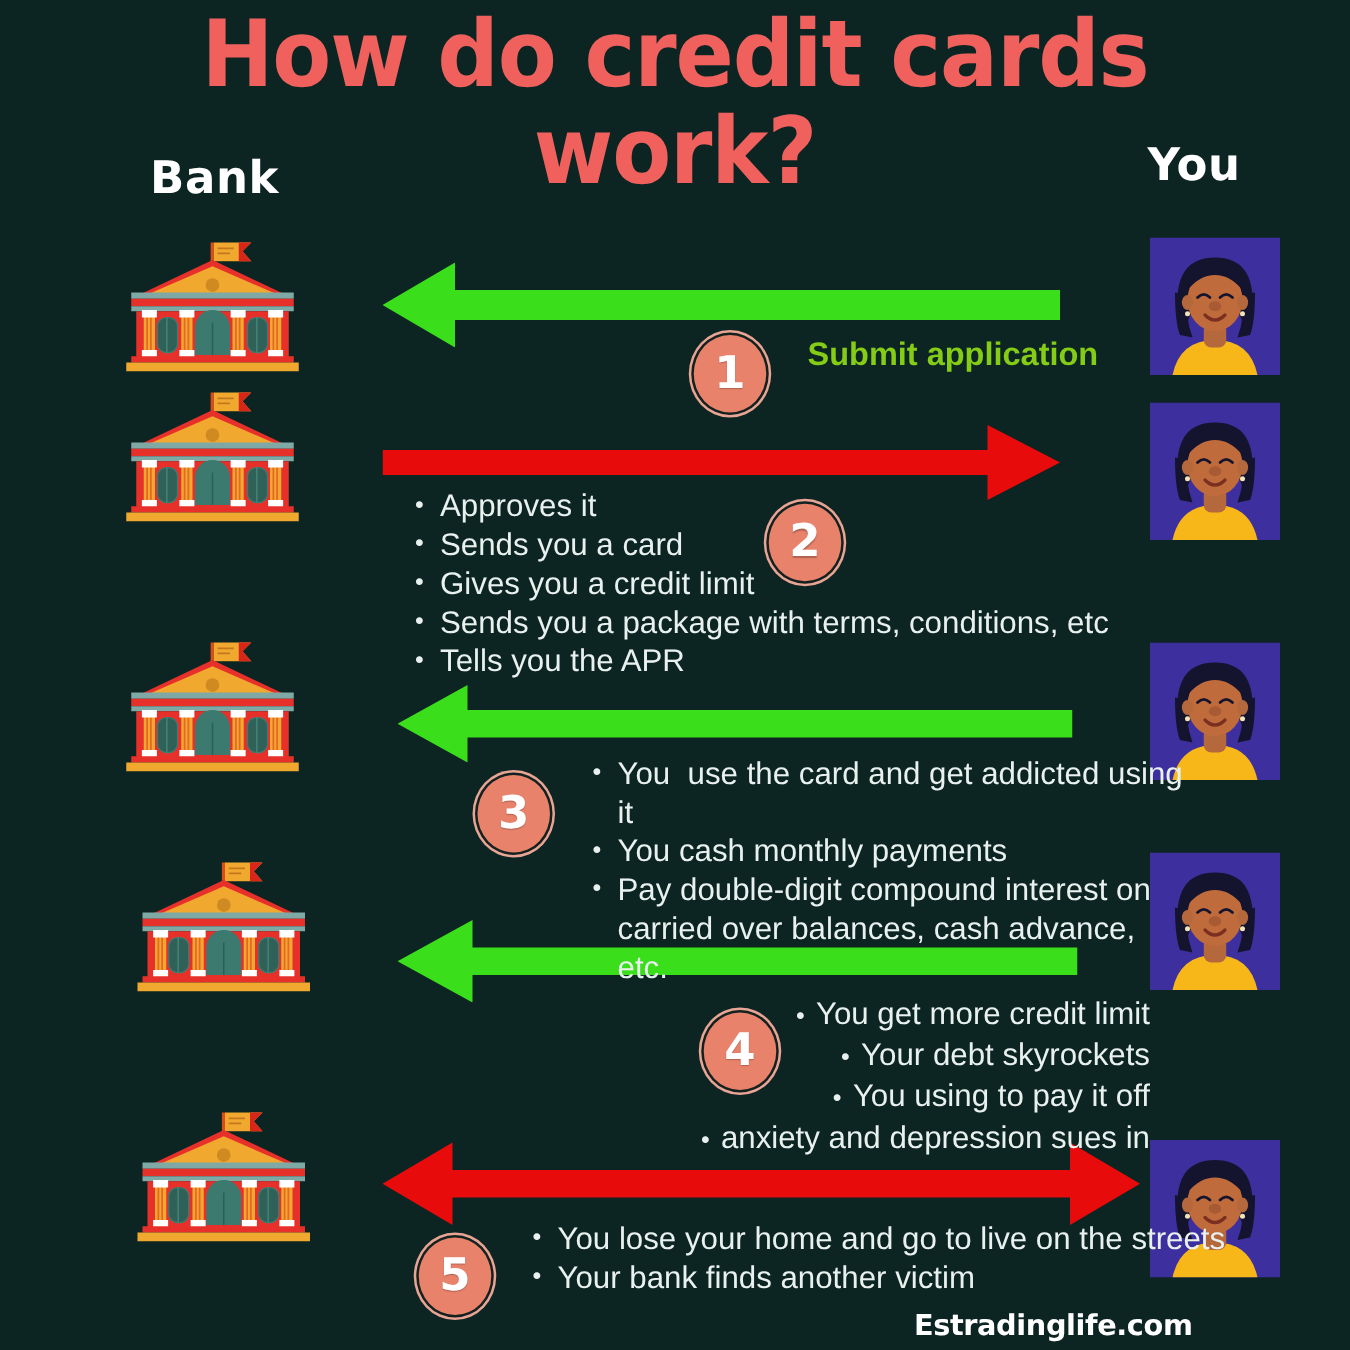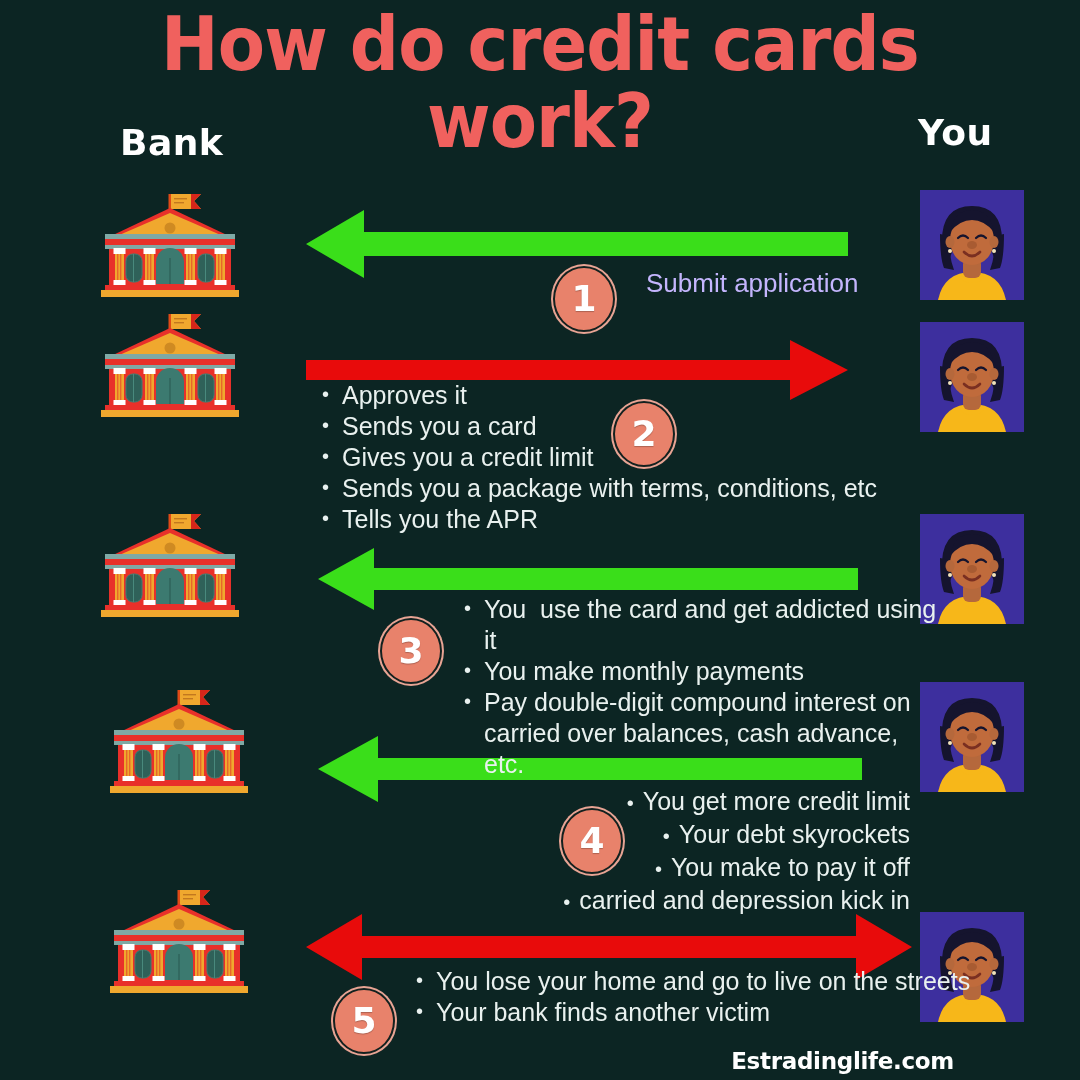--- a/index.html
+++ b/index.html
@@ -63,28 +63,28 @@
     font-family:"DejaVu Sans", sans-serif;
     font-weight:bold;
     font-size:36px;
     line-height:1;
     text-shadow:0 1px 1px rgba(0,0,0,.25);
   }
 
   
   .label-text{
     position:absolute;
-    color:#c4b5fd;
+    color:#84cc16;
     font-size:26px;
-    font-weight:400;
+    font-weight:700;
     white-space:nowrap;
   }
   ul.bullets{
     position:absolute;
-    margin:8px;padding:0;
+    margin:18px;padding:0;
     list-style:none;
     color:#e9f1ef;
     font-size:25px;
     line-height:31px;
     font-weight:300;
   }
   ul.bullets li{
     position:relative;
     padding-left:24px;
     white-space:pre-wrap;
@@ -648,30 +648,30 @@
   <ul class="bullets" style="left:310px;top:372px;width:600px;">
     <li>Approves it</li>
     <li>Sends you a card</li>
     <li>Gives you a credit limit</li>
     <li>Sends you a package with terms, conditions, etc</li>
     <li>Tells you the APR</li>
   </ul>
 
   <ul class="bullets" style="left:452px;top:586px;width:480px;">
     <li>You  use the card and get addicted using it</li>
-    <li>You make monthly payments</li>
+    <li>You cash monthly payments</li>
     <li>Pay double-digit compound interest on
 carried over balances, cash advance, etc.</li>
   </ul>
 
   <ul class="bullets right-align" style="left:520px;top:778px;width:382px;">
     <li>You get more credit limit</li>
     <li>Your debt skyrockets</li>
-    <li>You make to pay it off</li>
-    <li>carried and depression kick in</li>
+    <li>You using to pay it off</li>
+    <li>anxiety and depression sues in</li>
   </ul>
 
   <ul class="bullets" style="left:404px;top:958px;width:560px;">
     <li>You lose your home and go to live on the streets</li>
     <li>Your bank finds another victim</li>
   </ul>
 
   <div class="footer">Estradinglife.com</div>
 
 </div>

